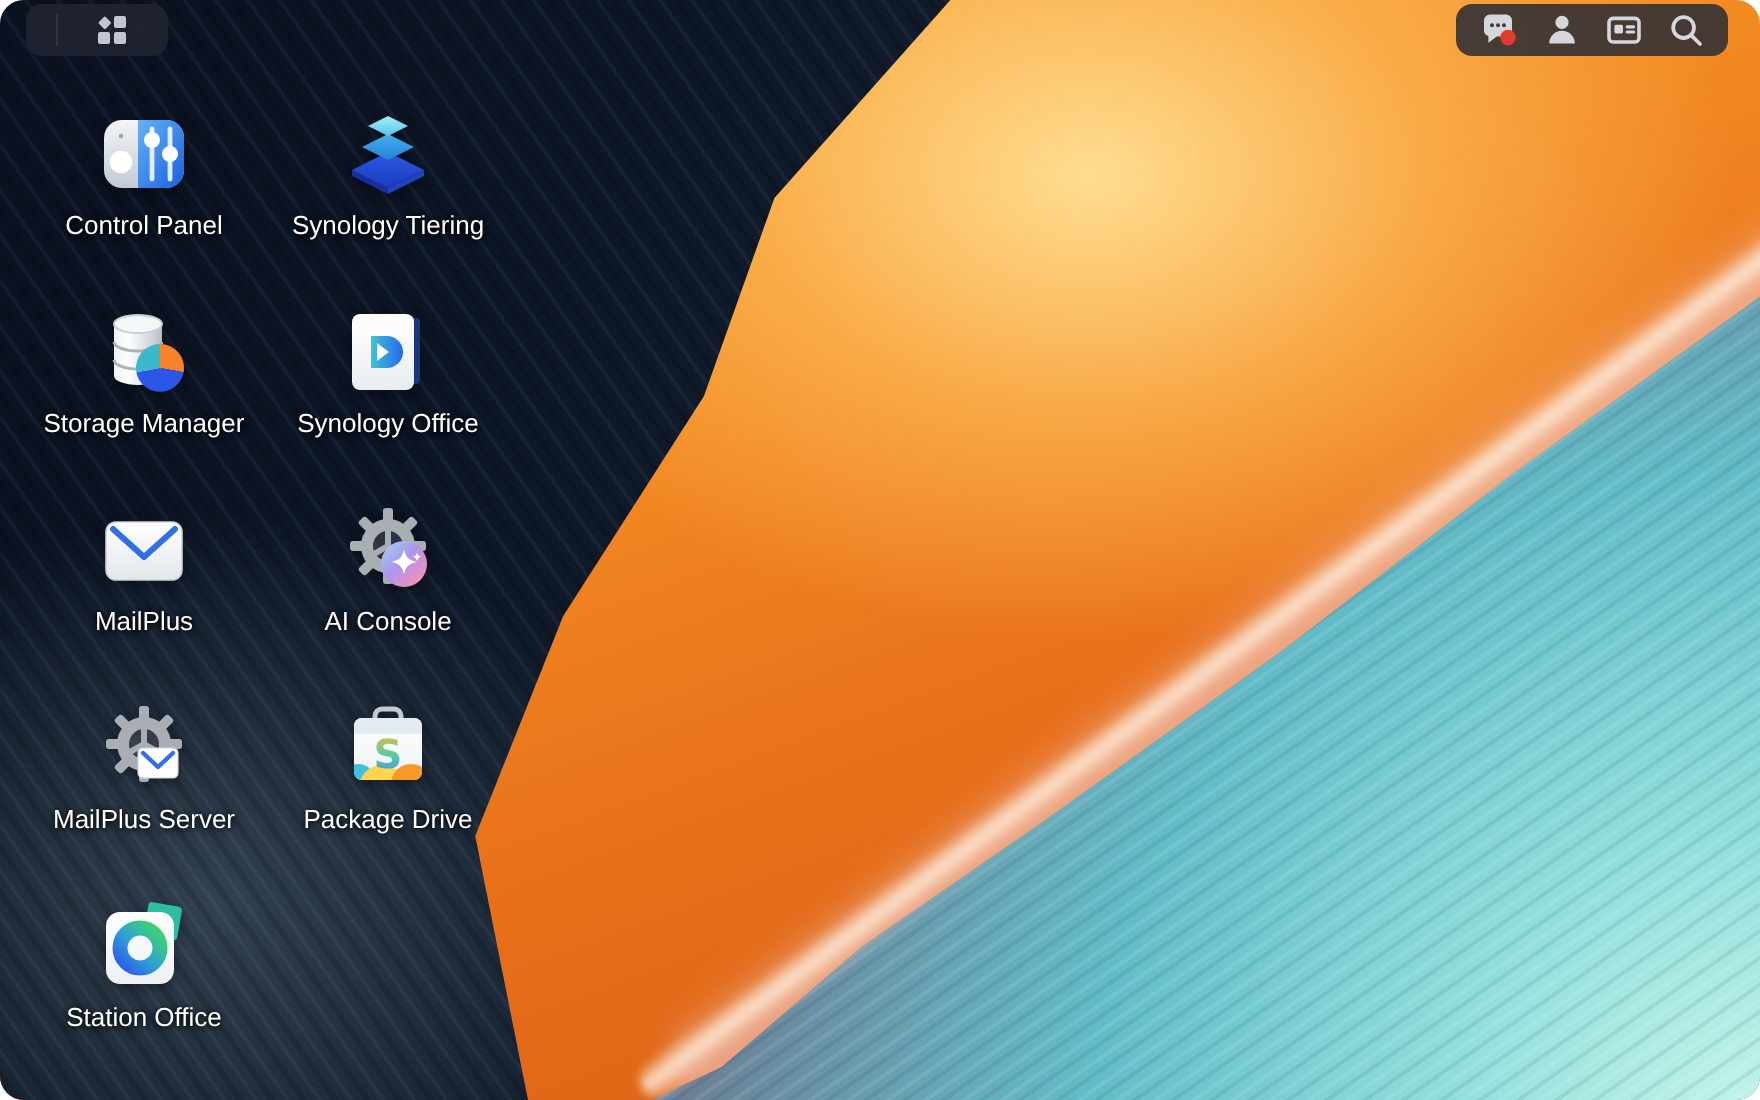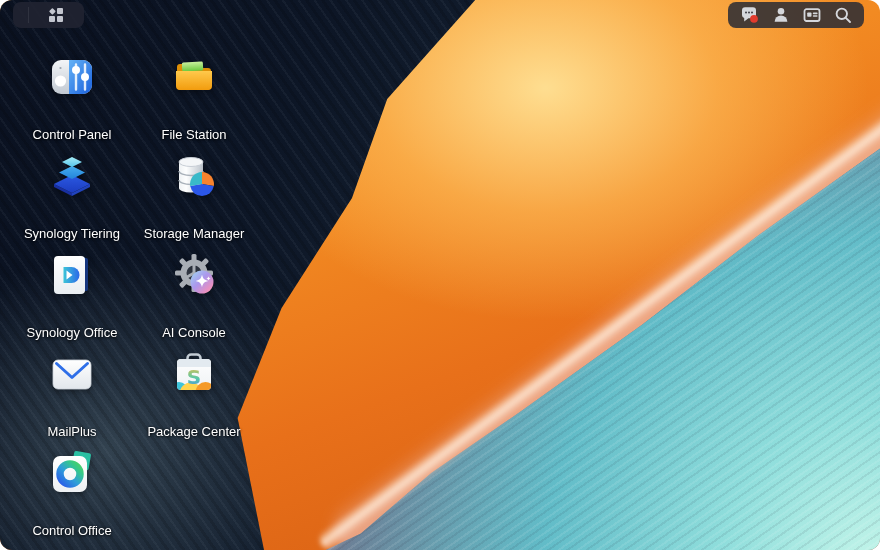--- a/index.html
+++ b/index.html
@@ -53,21 +53,21 @@
   .tray{
     position:absolute;right:16px;top:2px;height:26px;border-radius:8px;
     background:rgba(45,45,52,.88);display:flex;align-items:center;padding:0 10px;gap:9px;
   }
   .tray button{background:none;border:none;padding:2px;margin:0;cursor:pointer;display:flex;align-items:center;}
 
   .grid{
     position:absolute;left:11px;top:50px;
     display:grid;grid-template-columns:122px 122px;grid-auto-rows:99px;
   }
-  .app{display:flex;flex-direction:column;align-items:center;padding-top:4px;cursor:pointer;gap:22px;}
+  .app{display:flex;flex-direction:column;align-items:center;padding-top:4px;cursor:pointer;}
   .app .art{width:46px;height:46px;display:flex;align-items:center;justify-content:center;
     filter:drop-shadow(0 2px 3px rgba(0,0,0,.35));}
   .app .label{
     margin-top:6px;font-size:13px;line-height:14px;color:#ffffff;white-space:nowrap;
     text-shadow:0 1px 3px rgba(0,0,0,.85),0 0 2px rgba(0,0,0,.5);
   }
 </style>
 </head>
 <body>
 
@@ -143,40 +143,20 @@
           <circle cx="10.5" cy="13" r="1.1" fill="#9aa4ae"></circle>
           <circle cx="10.5" cy="26" r="5.6" fill="#ffffff"></circle>
           <path d="M26,9.5 V34.5 M35,9.5 V34.5" stroke="rgba(255,255,255,.85)" stroke-width="2.4" stroke-linecap="round"></path>
           <circle cx="26" cy="15" r="4" fill="#ffffff"></circle>
           <circle cx="35" cy="22" r="4" fill="#ffffff"></circle>
         </svg>
       </div>
       <div class="label">Control Panel</div>
     </div>
 
-    <div class="app">
-      <div class="art">
-        <svg width="44" height="44" viewBox="0 0 44 44">
-          <defs>
-            <linearGradient id="fsFront" x1="0" y1="0" x2="0" y2="1">
-                <stop offset="0" stop-color="#ffc94c"></stop>
-                <stop offset="1" stop-color="#f29c0e"></stop>
-              </linearGradient>
-            <linearGradient id="fsPaper" x1="0" y1="0" x2="0" y2="1">
-                <stop offset="0" stop-color="#c9f09c"></stop>
-                <stop offset="1" stop-color="#6cc93e"></stop>
-              </linearGradient>
-          </defs>
-          <path d="M5,12 a3,3 0 0 1 3,-3 h9 l4,4 h15 a3,3 0 0 1 3,3 v15 a4,4 0 0 1 -4,4 H9 a4,4 0 0 1 -4,-4 z" fill="#de8f06"></path>
-          <rect x="10" y="7" width="21" height="9" rx="1.5" fill="url(#fsPaper)" transform="rotate(-3 20 11)"></rect>
-          <path d="M4,16 h36 v15 a4,4 0 0 1 -4,4 H8 a4,4 0 0 1 -4,-4 z" fill="url(#fsFront)"></path>
-        </svg>
-      </div>
-      <div class="label">File Station</div>
-    </div>
 
     <div class="app">
       <div class="art">
         <svg width="44" height="44" viewBox="0 0 44 44">
           <defs>
             <linearGradient id="t1" x1="0" y1="0" x2="0" y2="1">
                 <stop offset="0" stop-color="#a6edf8"></stop>
                 <stop offset="1" stop-color="#55c4ea"></stop>
               </linearGradient>
             <linearGradient id="t2" x1="0" y1="0" x2="0" y2="1">
@@ -234,20 +214,36 @@
               </linearGradient>
           </defs>
           <rect x="29" y="5" width="9" height="33" rx="2" fill="#16367e"></rect>
           <rect x="25" y="4" width="10" height="35" rx="2" fill="#2e7ae8"></rect>
           <rect x="4" y="3" width="31" height="38" rx="4" fill="url(#gCard)"></rect>
           <path d="M13.5,14 h8 a8,8 0 0 1 0,16 h-8 z" fill="url(#gDrive)"></path>
           <path d="M16.5,17.5 l6,4.5 -6,4.5 z" fill="#ffffff"></path>
         </svg>
       </div>
       <div class="label">Synology Office</div>
+    </div>
+
+    <div class="app">
+      <div class="art">
+        <svg width="44" height="44" viewBox="0 0 44 44">
+          <defs>
+            <linearGradient id="gEnv" x1="0" y1="0" x2="0" y2="1">
+                <stop offset="0" stop-color="#ffffff"></stop>
+                <stop offset="1" stop-color="#e2e7ec"></stop>
+              </linearGradient>
+          </defs>
+          <rect x="3" y="8" width="38" height="29" rx="5" fill="url(#gEnv)" stroke="#ccd2d9" stroke-width="0.8"></rect>
+          <path d="M6.5,11.5 L22,25.5 L37.5,11.5" fill="none" stroke="#2f6fe8" stroke-width="3" stroke-linecap="round" stroke-linejoin="round"></path>
+        </svg>
+      </div>
+      <div class="label">MailPlus</div>
     </div>
 
     <div class="app">
       <div class="art">
         <svg width="44" height="44" viewBox="0 0 44 44">
           <defs>
             <linearGradient id="gAI" x1="0" y1="0" x2="1" y2="1">
                 <stop offset="0" stop-color="#9ed9f2"></stop>
                 <stop offset="0.45" stop-color="#ab96ec"></stop>
                 <stop offset="0.8" stop-color="#ea90c0"></stop>
@@ -270,33 +266,38 @@
           <path d="M30,21.8 c1,4 2.2,5.2 6.2,6.2 c-4,1 -5.2,2.2 -6.2,6.2 c-1,-4 -2.2,-5.2 -6.2,-6.2 c4,-1 5.2,-2.2 6.2,-6.2 z" fill="#ffffff"></path>
           <path d="M36.5,23.2 c0.35,1.4 0.8,1.85 2.2,2.2 c-1.4,0.35 -1.85,0.8 -2.2,2.2 c-0.35,-1.4 -0.8,-1.85 -2.2,-2.2 c1.4,-0.35 1.85,-0.8 2.2,-2.2 z" fill="#ffffff"></path>
         </svg>
       </div>
       <div class="label">AI Console</div>
     </div>
 
     <div class="app">
       <div class="art">
         <svg width="44" height="44" viewBox="0 0 44 44">
-          <defs>
-            <linearGradient id="gEnv" x1="0" y1="0" x2="0" y2="1">
-                <stop offset="0" stop-color="#ffffff"></stop>
-                <stop offset="1" stop-color="#e2e7ec"></stop>
-              </linearGradient>
-          </defs>
-          <rect x="3" y="8" width="38" height="29" rx="5" fill="url(#gEnv)" stroke="#ccd2d9" stroke-width="0.8"></rect>
-          <path d="M6.5,11.5 L22,25.5 L37.5,11.5" fill="none" stroke="#2f6fe8" stroke-width="3" stroke-linecap="round" stroke-linejoin="round"></path>
-        </svg>
-      </div>
-      <div class="label">MailPlus</div>
-    </div>
-
+          <g fill="#a9aeb5">
+            <rect x="19.5" y="1" width="5" height="8" rx="1.5"></rect>
+            <rect x="19.5" y="1" width="5" height="8" rx="1.5" transform="rotate(45 22 20)"></rect>
+            <rect x="19.5" y="1" width="5" height="8" rx="1.5" transform="rotate(90 22 20)"></rect>
+            <rect x="19.5" y="1" width="5" height="8" rx="1.5" transform="rotate(135 22 20)"></rect>
+            <rect x="19.5" y="1" width="5" height="8" rx="1.5" transform="rotate(180 22 20)"></rect>
+            <rect x="19.5" y="1" width="5" height="8" rx="1.5" transform="rotate(225 22 20)"></rect>
+            <rect x="19.5" y="1" width="5" height="8" rx="1.5" transform="rotate(270 22 20)"></rect>
+            <rect x="19.5" y="1" width="5" height="8" rx="1.5" transform="rotate(315 22 20)"></rect>
+          </g>
+          <circle cx="22" cy="20" r="10.5" fill="rgba(100,106,114,.4)" stroke="#a9aeb5" stroke-width="6"></circle>
+          <path d="M22,20 V10.5 M22,20 L30.2,24.7 M22,20 L13.8,24.7" stroke="#a9aeb5" stroke-width="3" stroke-linecap="round"></path>
+          <rect x="19" y="22" width="20" height="15" rx="2.5" fill="#ffffff" stroke="#d0d5da" stroke-width="0.6"></rect>
+          <path d="M21.5,24.5 L29,31.5 L36.5,24.5" fill="none" stroke="#2f6fe8" stroke-width="2.2" stroke-linecap="round" stroke-linejoin="round"></path>
+        </svg>
+      </div>
+      <div class="label">MailPlus Server</div>
+    </div>
 
     <div class="app">
       <div class="art">
         <svg width="44" height="44" viewBox="0 0 44 44">
           <defs>
             <linearGradient id="gBag" x1="0" y1="0" x2="0" y2="1">
                 <stop offset="0" stop-color="#ffffff"></stop>
                 <stop offset="1" stop-color="#eef1f4"></stop>
               </linearGradient>
             <linearGradient id="gS" x1="0" y1="0" x2="0" y2="1">
@@ -312,21 +313,21 @@
           <rect x="5" y="7" width="34" height="31" rx="4" fill="url(#gBag)"></rect>
           <g clip-path="url(#bagClip)">
             <rect x="5" y="7" width="34" height="8" fill="#e3eaf0"></rect>
             <circle cx="7" cy="39" r="9" fill="#3ec4da"></circle>
             <circle cx="19" cy="42" r="11.5" fill="#ffd44e"></circle>
             <circle cx="33.5" cy="40" r="10" fill="#f59a28"></circle>
           </g>
           <text x="22" y="32" font-size="20" font-weight="bold" text-anchor="middle" font-family="'DejaVu Sans',sans-serif" fill="url(#gS)">S</text>
         </svg>
       </div>
-      <div class="label">Package Center</div>
+      <div class="label">Package Drive</div>
     </div>
 
     <div class="app">
       <div class="art">
         <svg width="44" height="44" viewBox="0 0 44 44">
           <defs>
             <linearGradient id="gCard2" x1="0" y1="0" x2="0" y2="1">
                 <stop offset="0" stop-color="#ffffff"></stop>
                 <stop offset="1" stop-color="#edf0f3"></stop>
               </linearGradient>
@@ -335,17 +336,17 @@
                 <stop offset="0.45" stop-color="#2f9fd8"></stop>
                 <stop offset="0.8" stop-color="#35c88a"></stop>
                 <stop offset="1" stop-color="#49d06a"></stop>
               </linearGradient>
           </defs>
           <rect x="23" y="1" width="17" height="17" rx="2" fill="#2bbfa2" transform="rotate(10 31 9)"></rect>
           <rect x="3" y="5" width="34" height="36" rx="7" fill="url(#gCard2)"></rect>
           <circle cx="20" cy="23" r="10" fill="none" stroke="url(#gRing)" stroke-width="7.5"></circle>
         </svg>
       </div>
-      <div class="label">Control Office</div>
+      <div class="label">Station Office</div>
     </div>
 
   </div>
 </div>
 
 </body></html>

